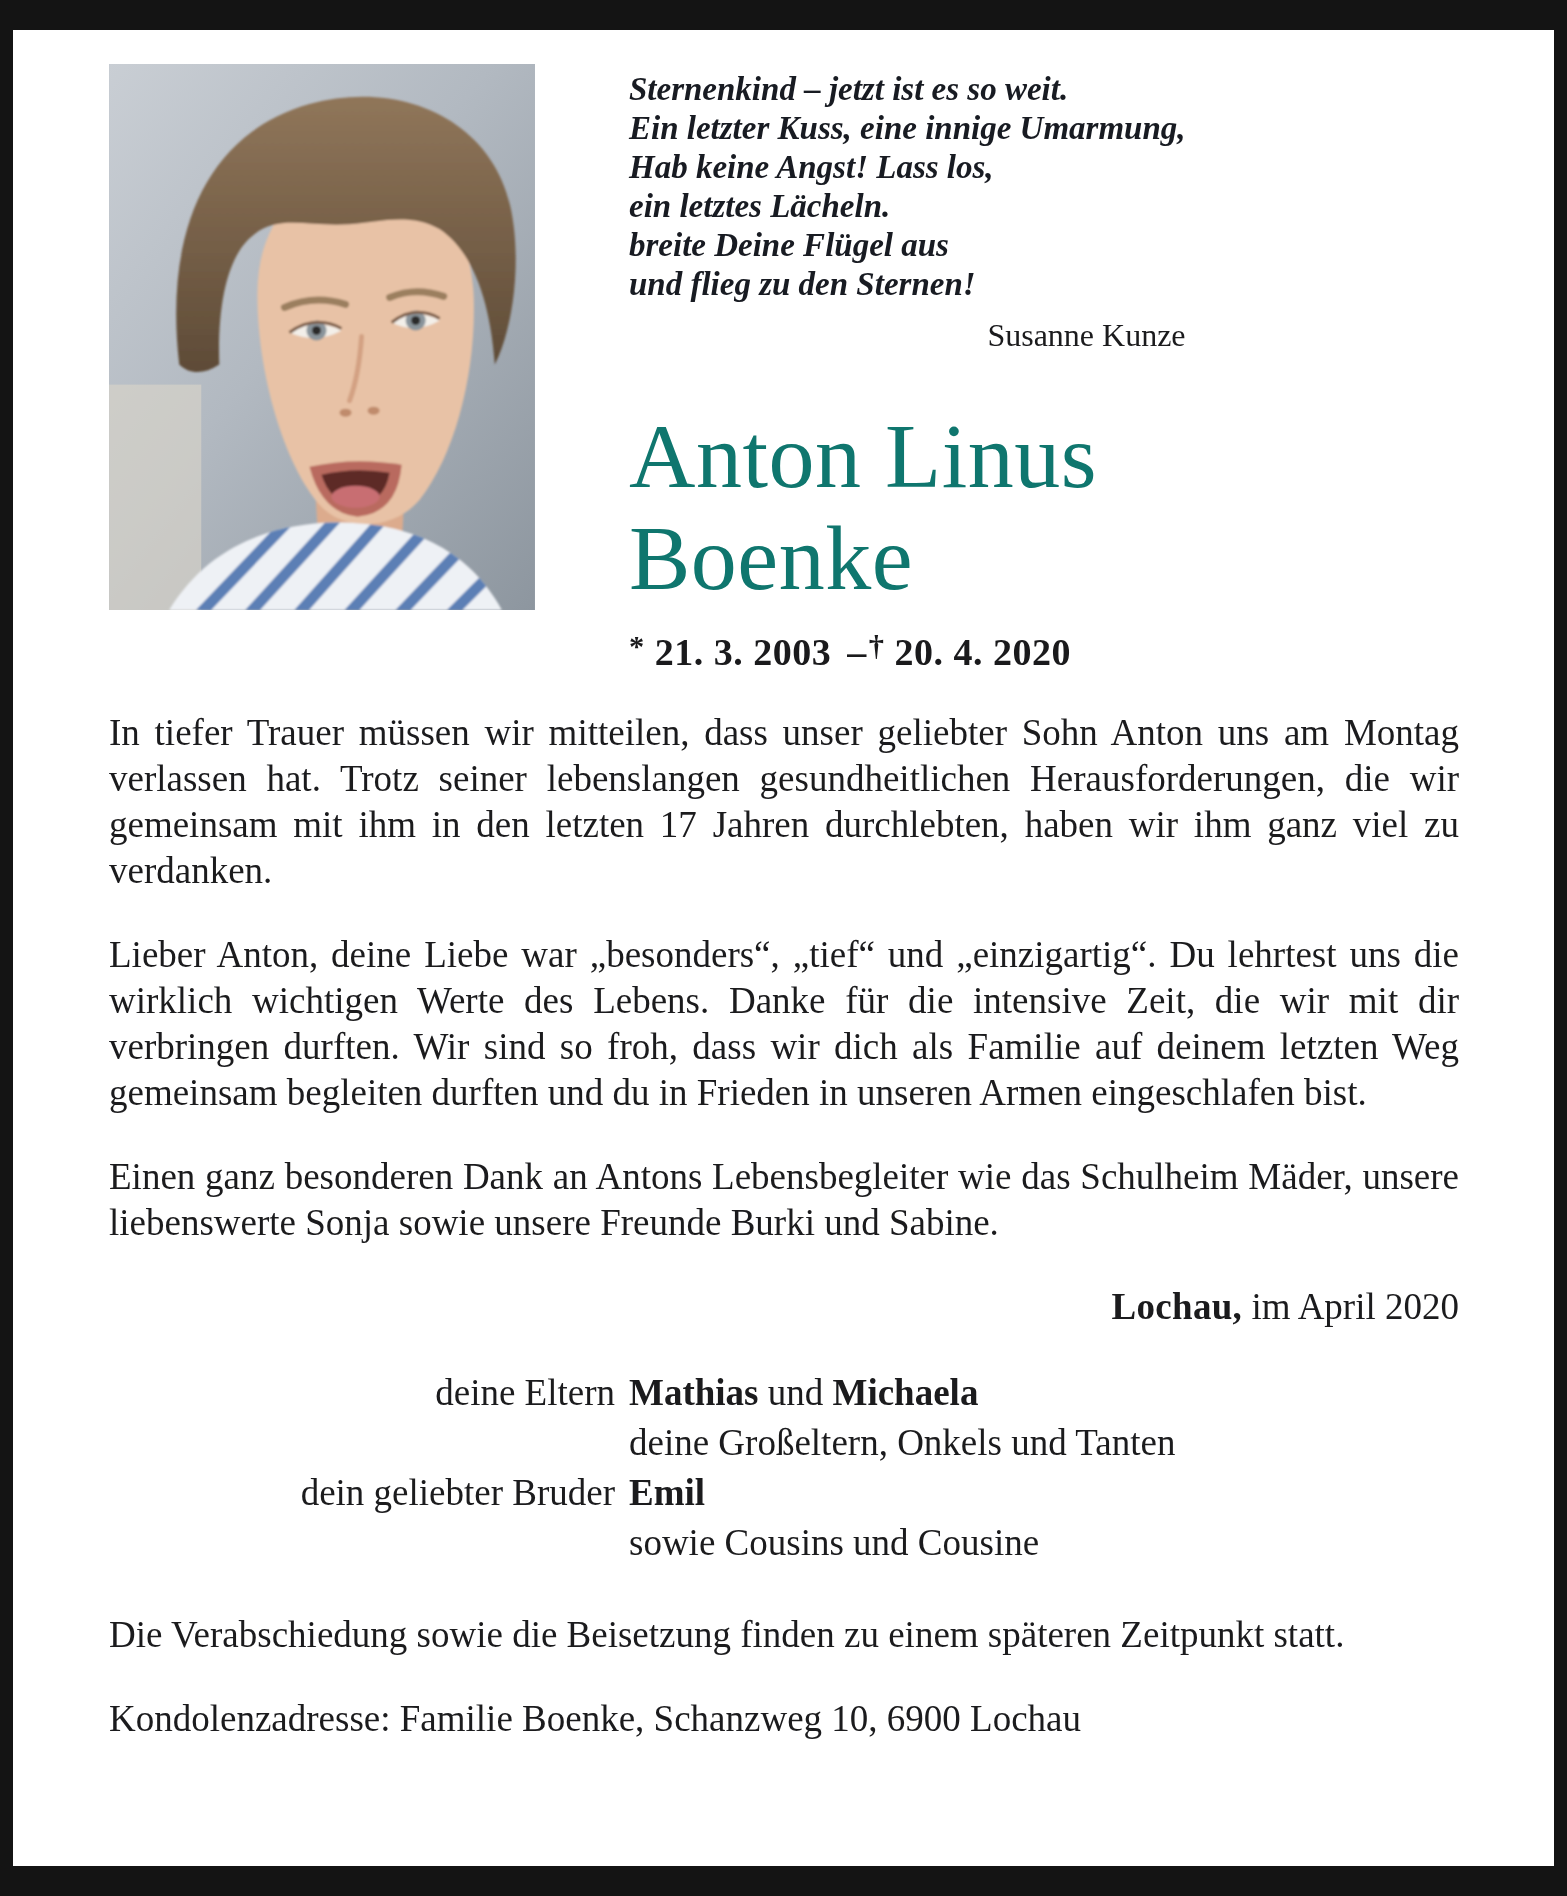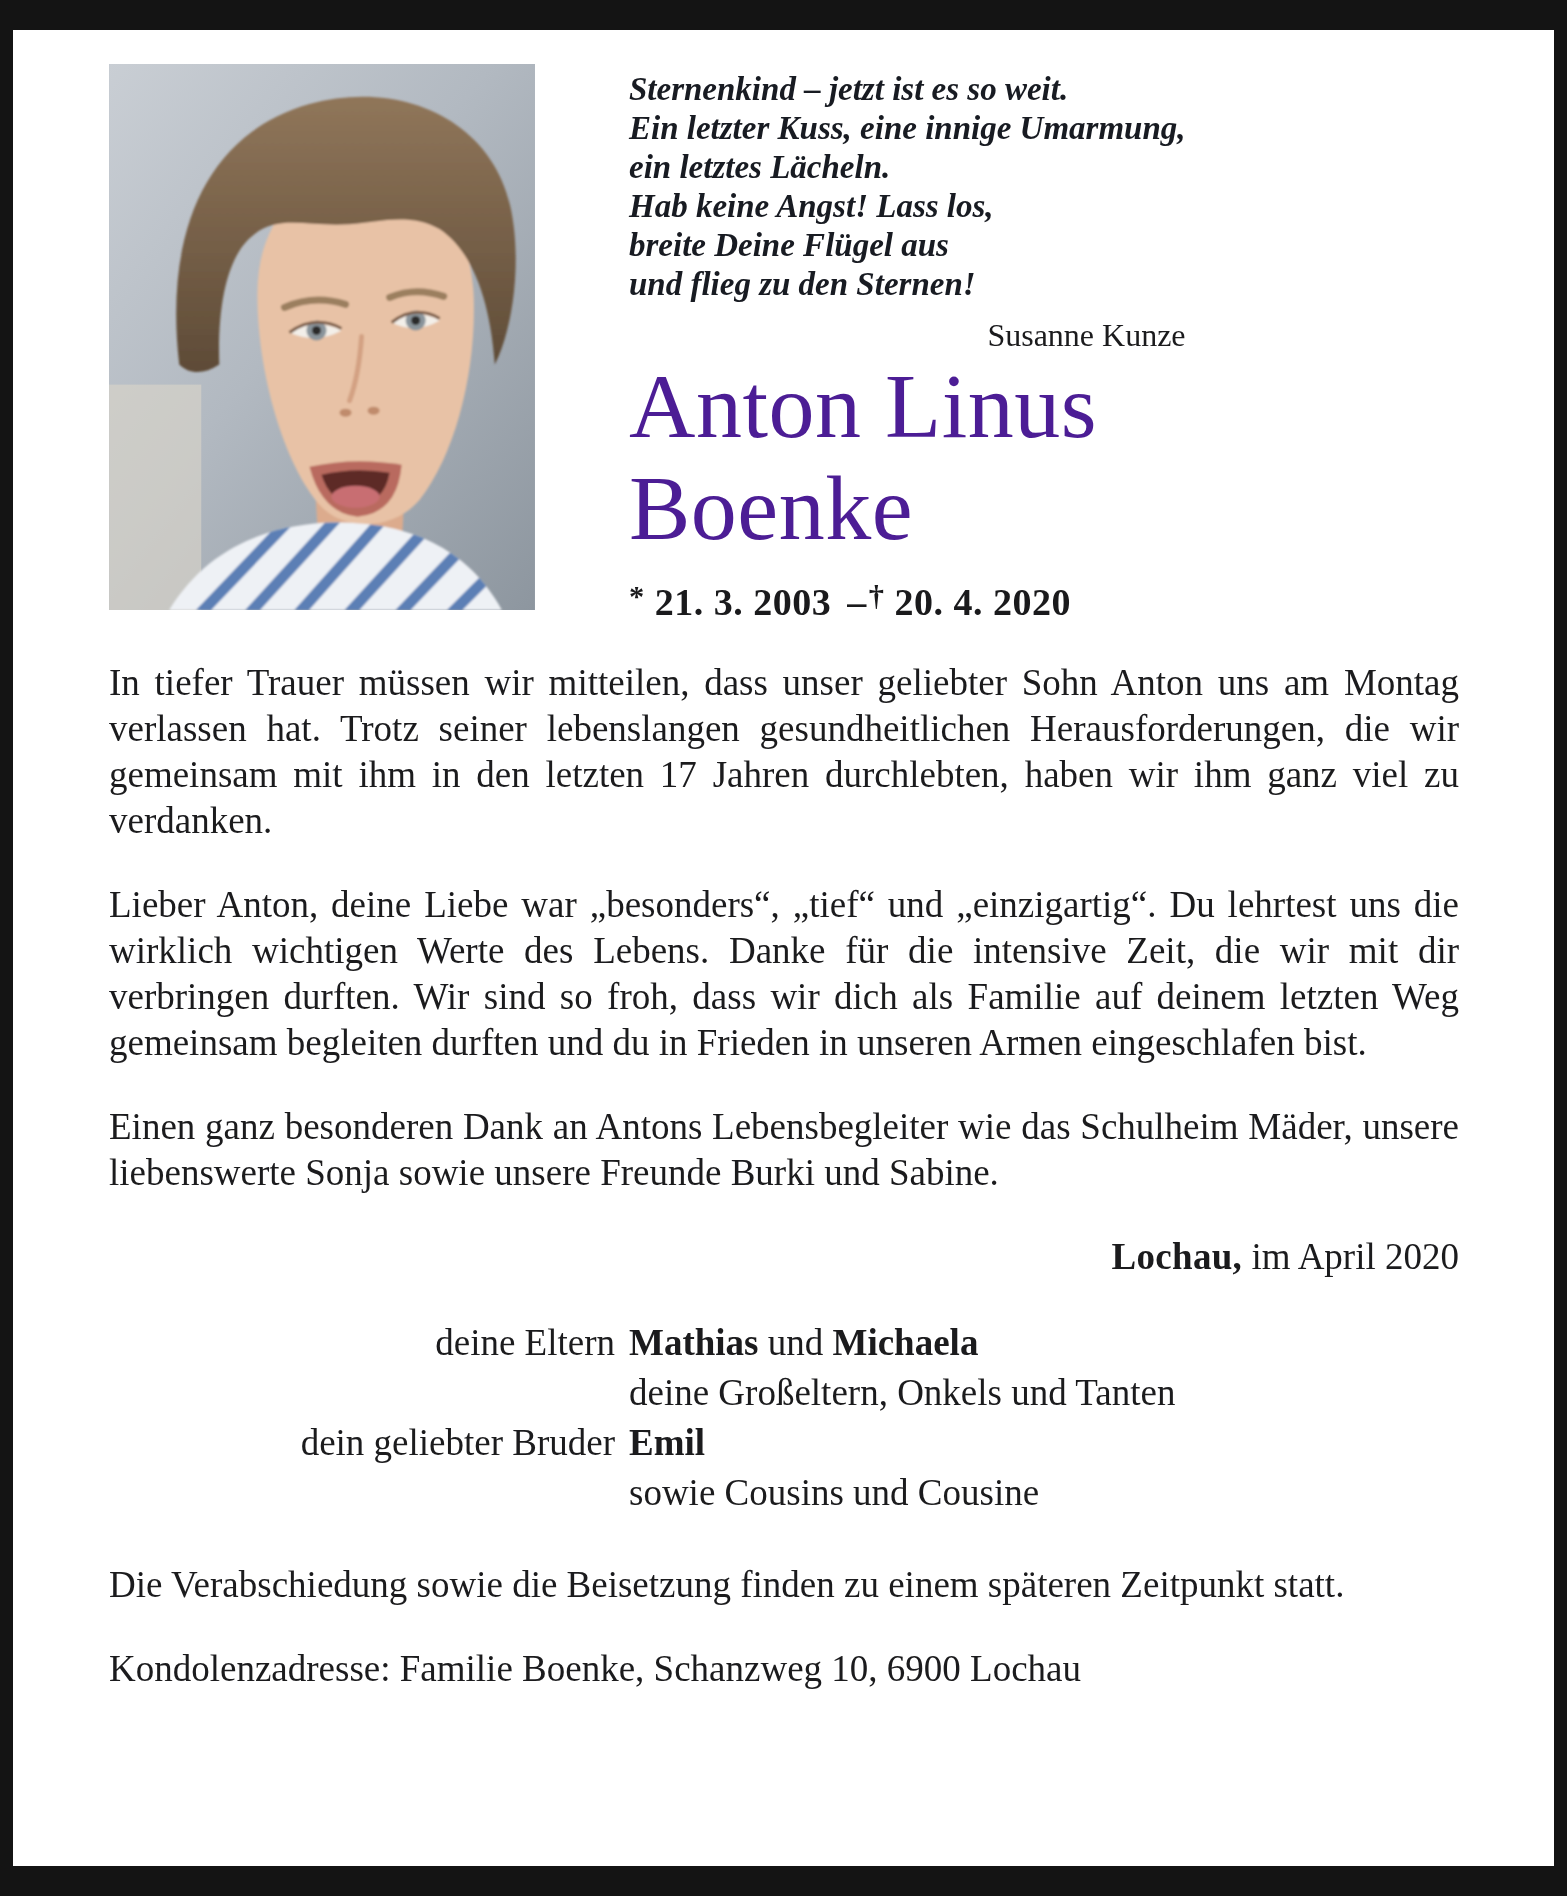--- a/index.html
+++ b/index.html
@@ -48,24 +48,25 @@
   }
   .poem-author {
     font-style: normal;
     font-weight: 400;
     text-align: right;
     font-size: 32px;
     margin-top: 12px;
     color: #1b1b1d;
   }
   .name {
+    margin-top: 50px;
     font-size: 92px;
     line-height: 102px;
     font-weight: 400;
-    color: #4c1d95;
+    color: #0f766e;
     letter-spacing: 0.5px;
   }
   .name .name-line { display: block; }
   .dates {
     margin-top: 20px;
     font-size: 38px;
     font-weight: 700;
     color: #1a1a1c;
     letter-spacing: 0.5px;
   }
@@ -177,22 +178,22 @@
               <path d="M305 585 L400 490" stroke="#5b7fb5" stroke-width="11"></path>
             </g>
           </g>
         </svg>
       </div>
 
       <div class="top-right">
         <div class="poem">
           <div class="poem-line">Sternenkind – jetzt ist es so weit.</div>
           <div class="poem-line">Ein letzter Kuss, eine innige Umarmung,</div>
+          <div class="poem-line">Hab keine Angst! Lass los,</div>
           <div class="poem-line">ein letztes Lächeln.</div>
-          <div class="poem-line">Hab keine Angst! Lass los,</div>
           <div class="poem-line">breite Deine Flügel aus</div>
           <div class="poem-line">und flieg zu den Sternen!</div>
           <div class="poem-author">Susanne Kunze</div>
         </div>
 
         <h1 class="name">
           <span class="name-line">Anton Linus</span>
           <span class="name-line">Boenke</span>
         </h1>
 

